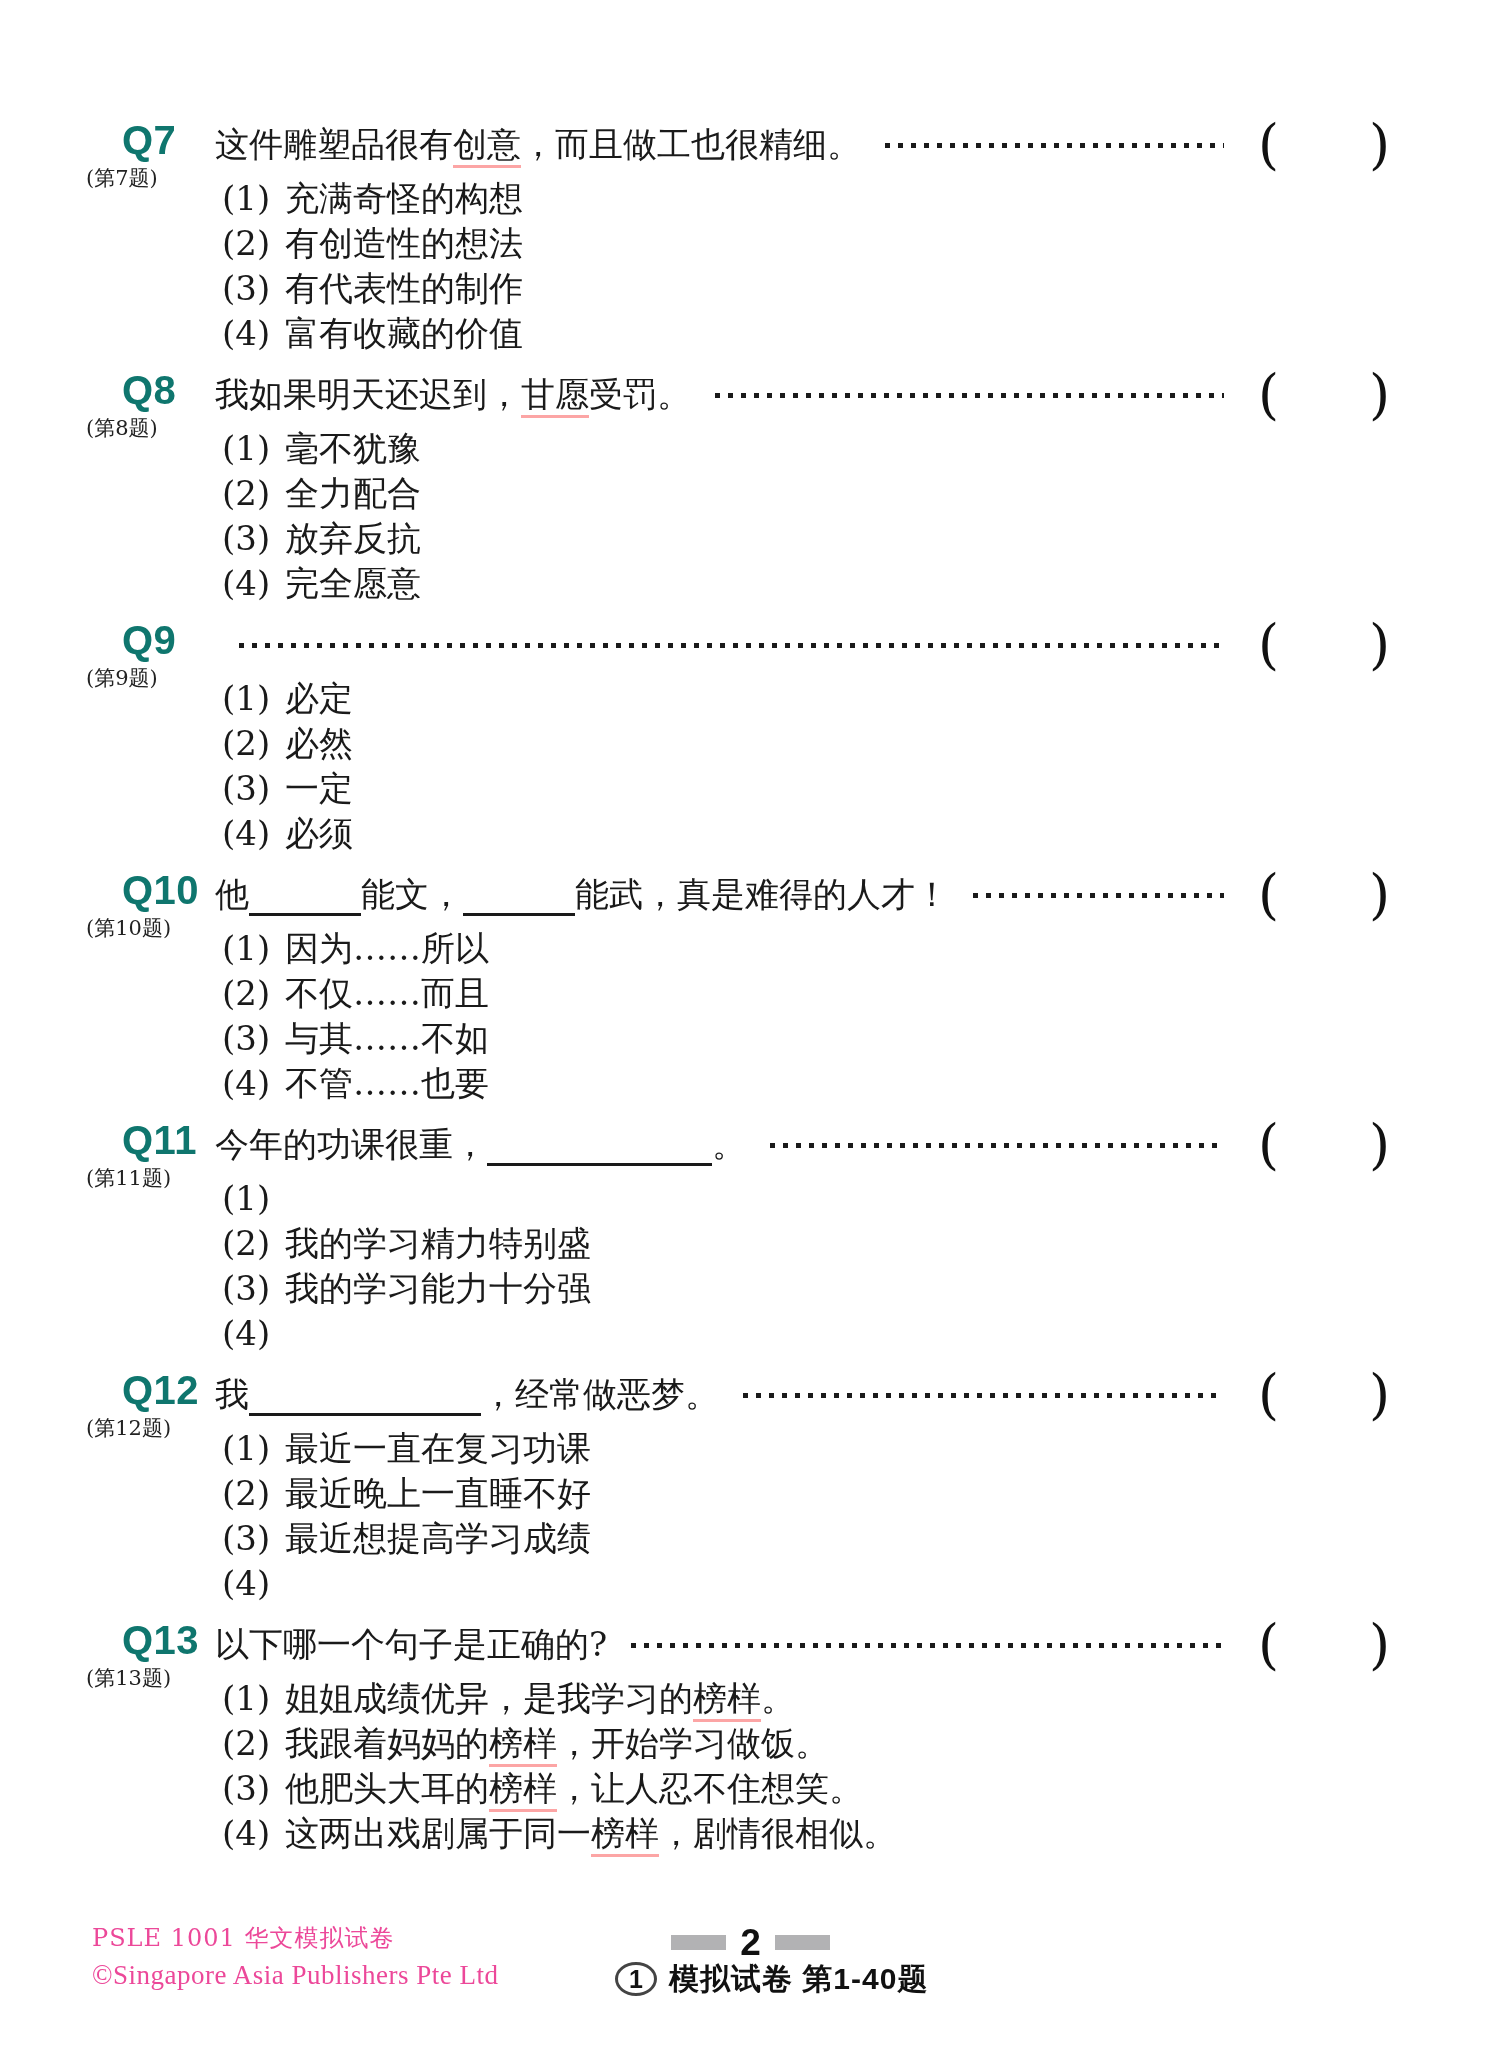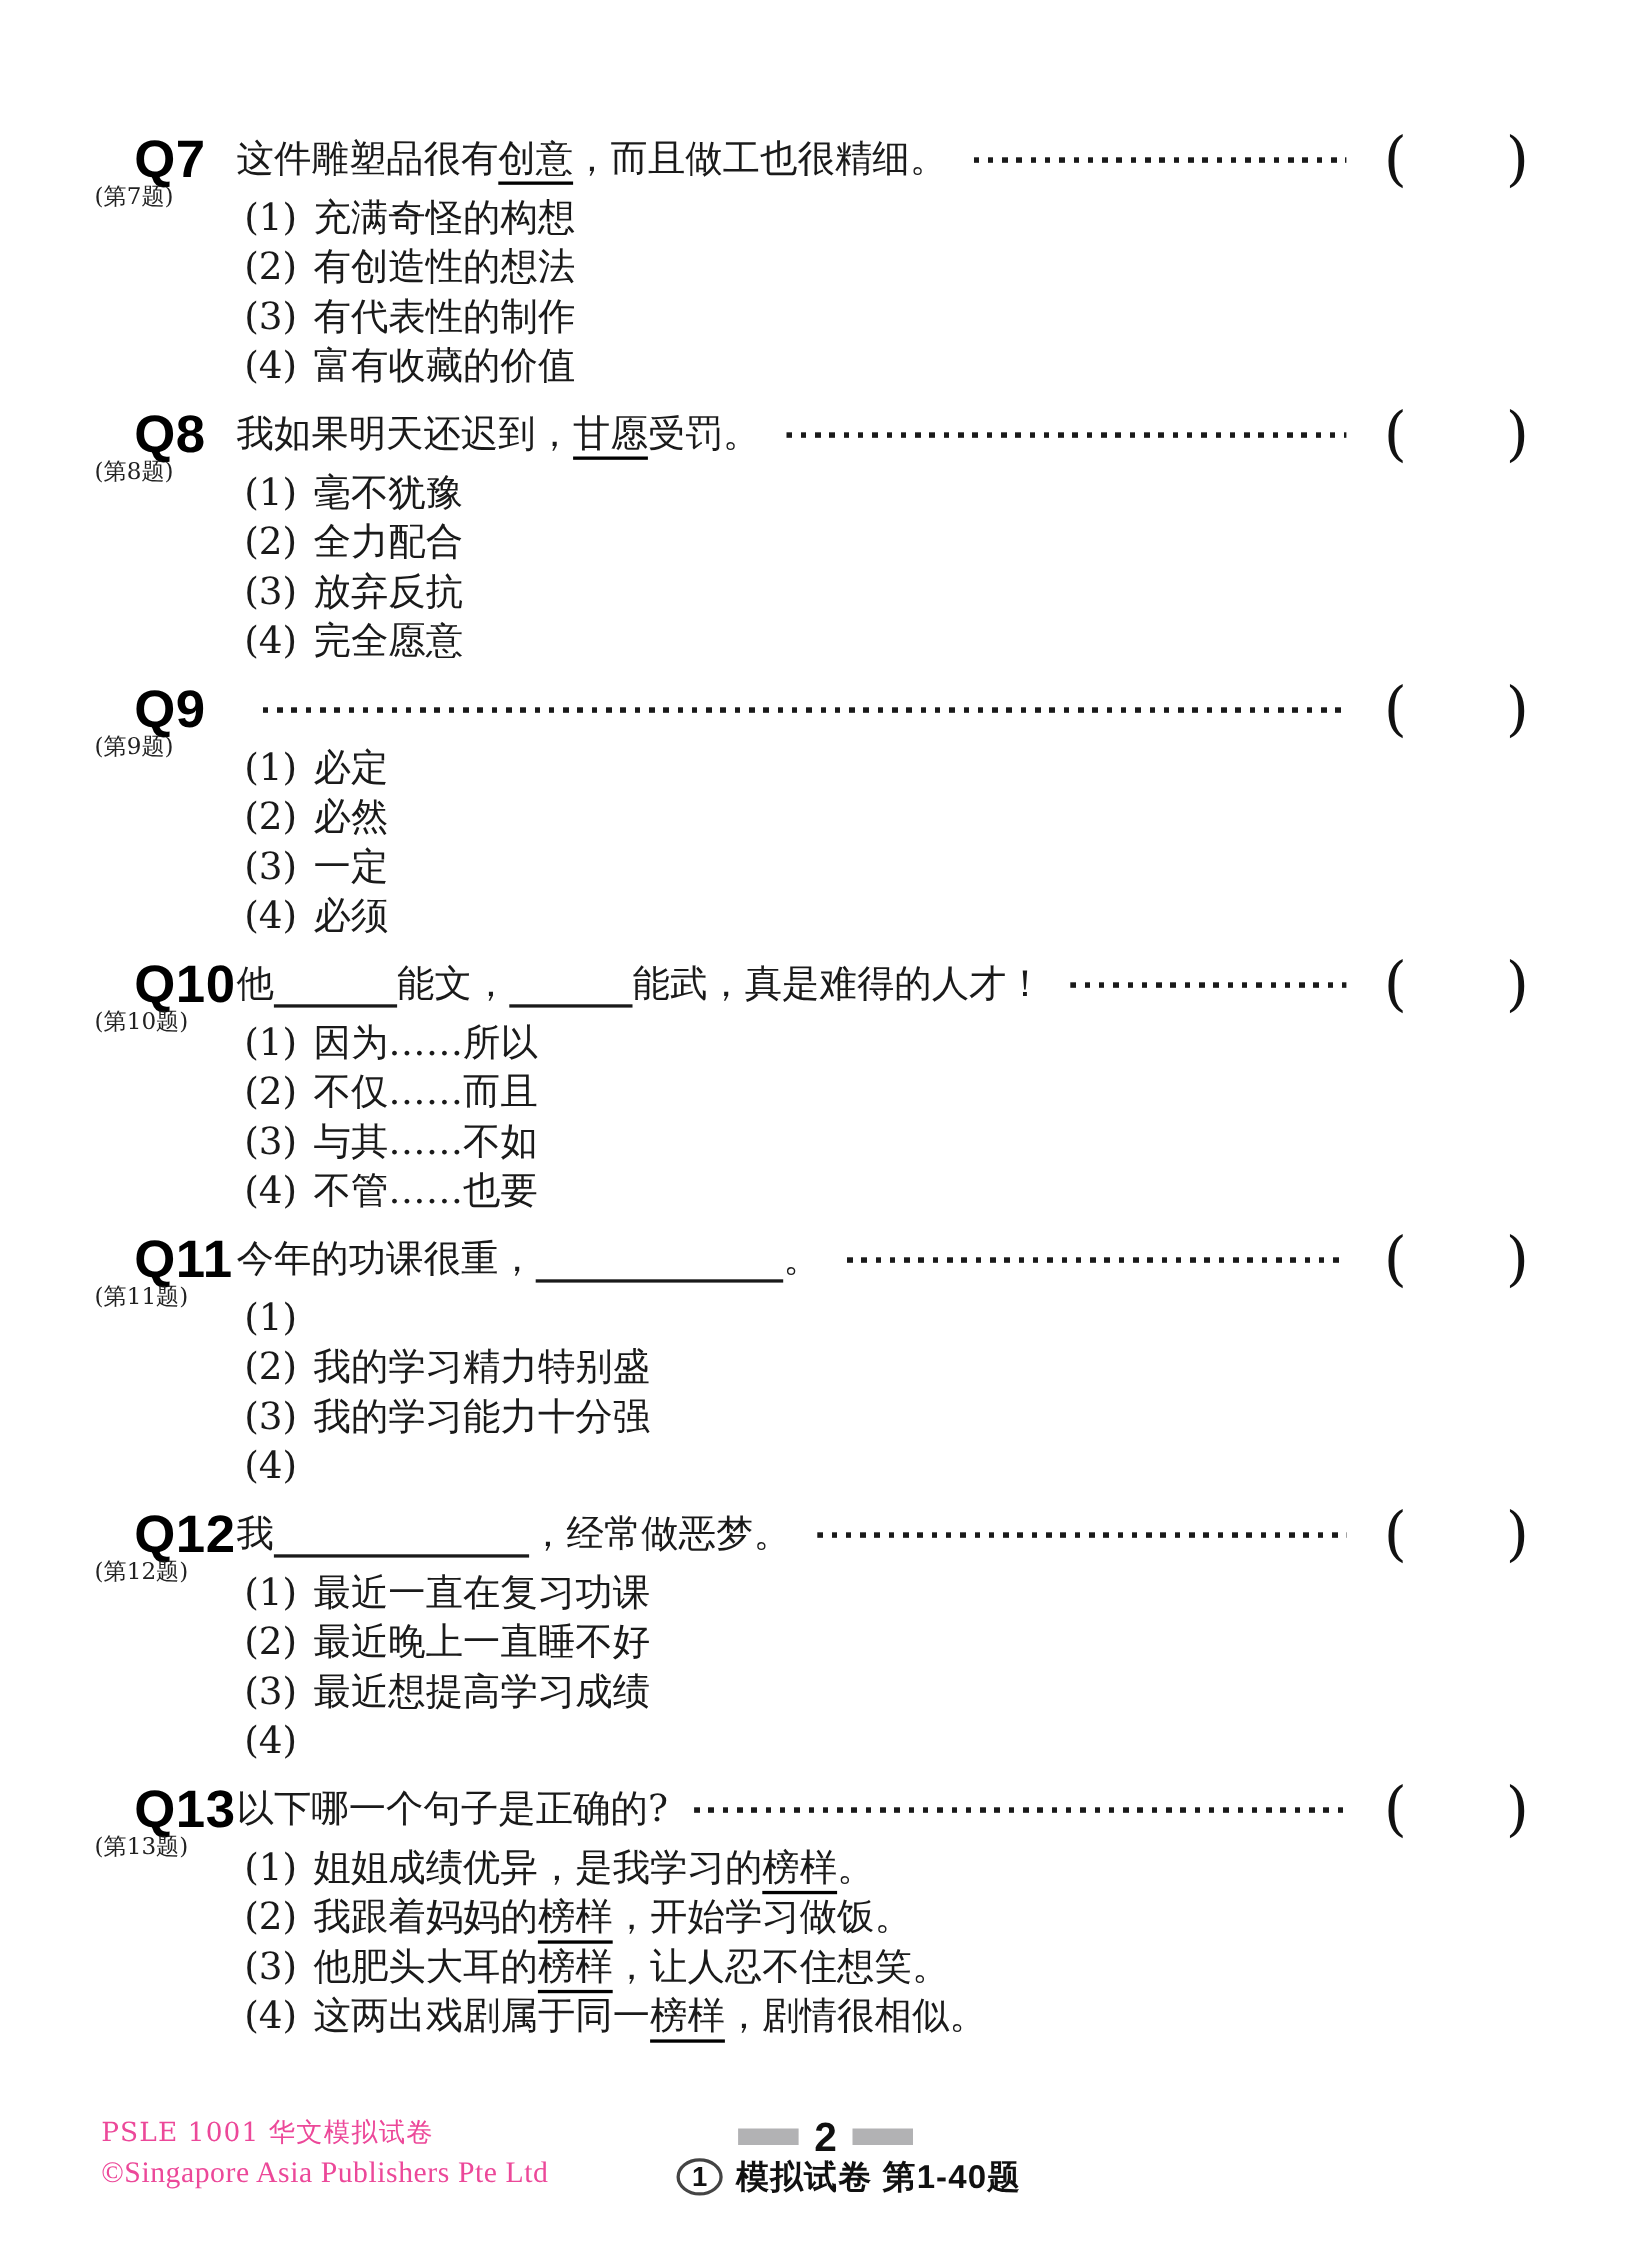--- a/index.html
+++ b/index.html
@@ -5,30 +5,30 @@
   html,body{margin:0;padding:0;}
   body{
     width:1501px;height:2050px;background:#ffffff;position:relative;
     font-family:"DejaVu Serif","Liberation Serif",serif;color:#1a1a1a;
     overflow:hidden;
   }
   .q-block{position:absolute;left:0;width:1501px;}
   .qnum{
     position:absolute;left:122px;top:-4px;
     font-family:"Liberation Sans","DejaVu Sans",sans-serif;
-    font-weight:700;font-size:48px;color:#000000;letter-spacing:0.5px;
+    font-weight:700;font-size:40px;color:#0f766e;letter-spacing:0.5px;
   }
   .qsub{position:absolute;left:86px;top:42px;font-size:21px;color:#222;white-space:nowrap;}
   .stem-row{
     position:absolute;left:215px;top:0;width:1175px;
     display:flex;align-items:flex-start;
   }
   .stem-text{font-size:34px;line-height:44px;white-space:nowrap;}
   .seg{display:inline;}
-  .seg-u{border-bottom:3px solid #000000;padding-bottom:1px;}
+  .seg-u{border-bottom:3px solid #fca5a5;padding-bottom:1px;}
   .blank{
     display:inline-block;height:36px;vertical-align:bottom;
     border-bottom:3px solid #1a1a1a;
   }
   .leader{
     flex:1;height:5px;margin:21px 34px 0 24px;min-width:36px;
     background:repeating-linear-gradient(to right,#1a1a1a 0 5px,transparent 5px 13px);
   }
   .parens{
     flex:0 0 auto;width:132px;display:flex;justify-content:space-between;

